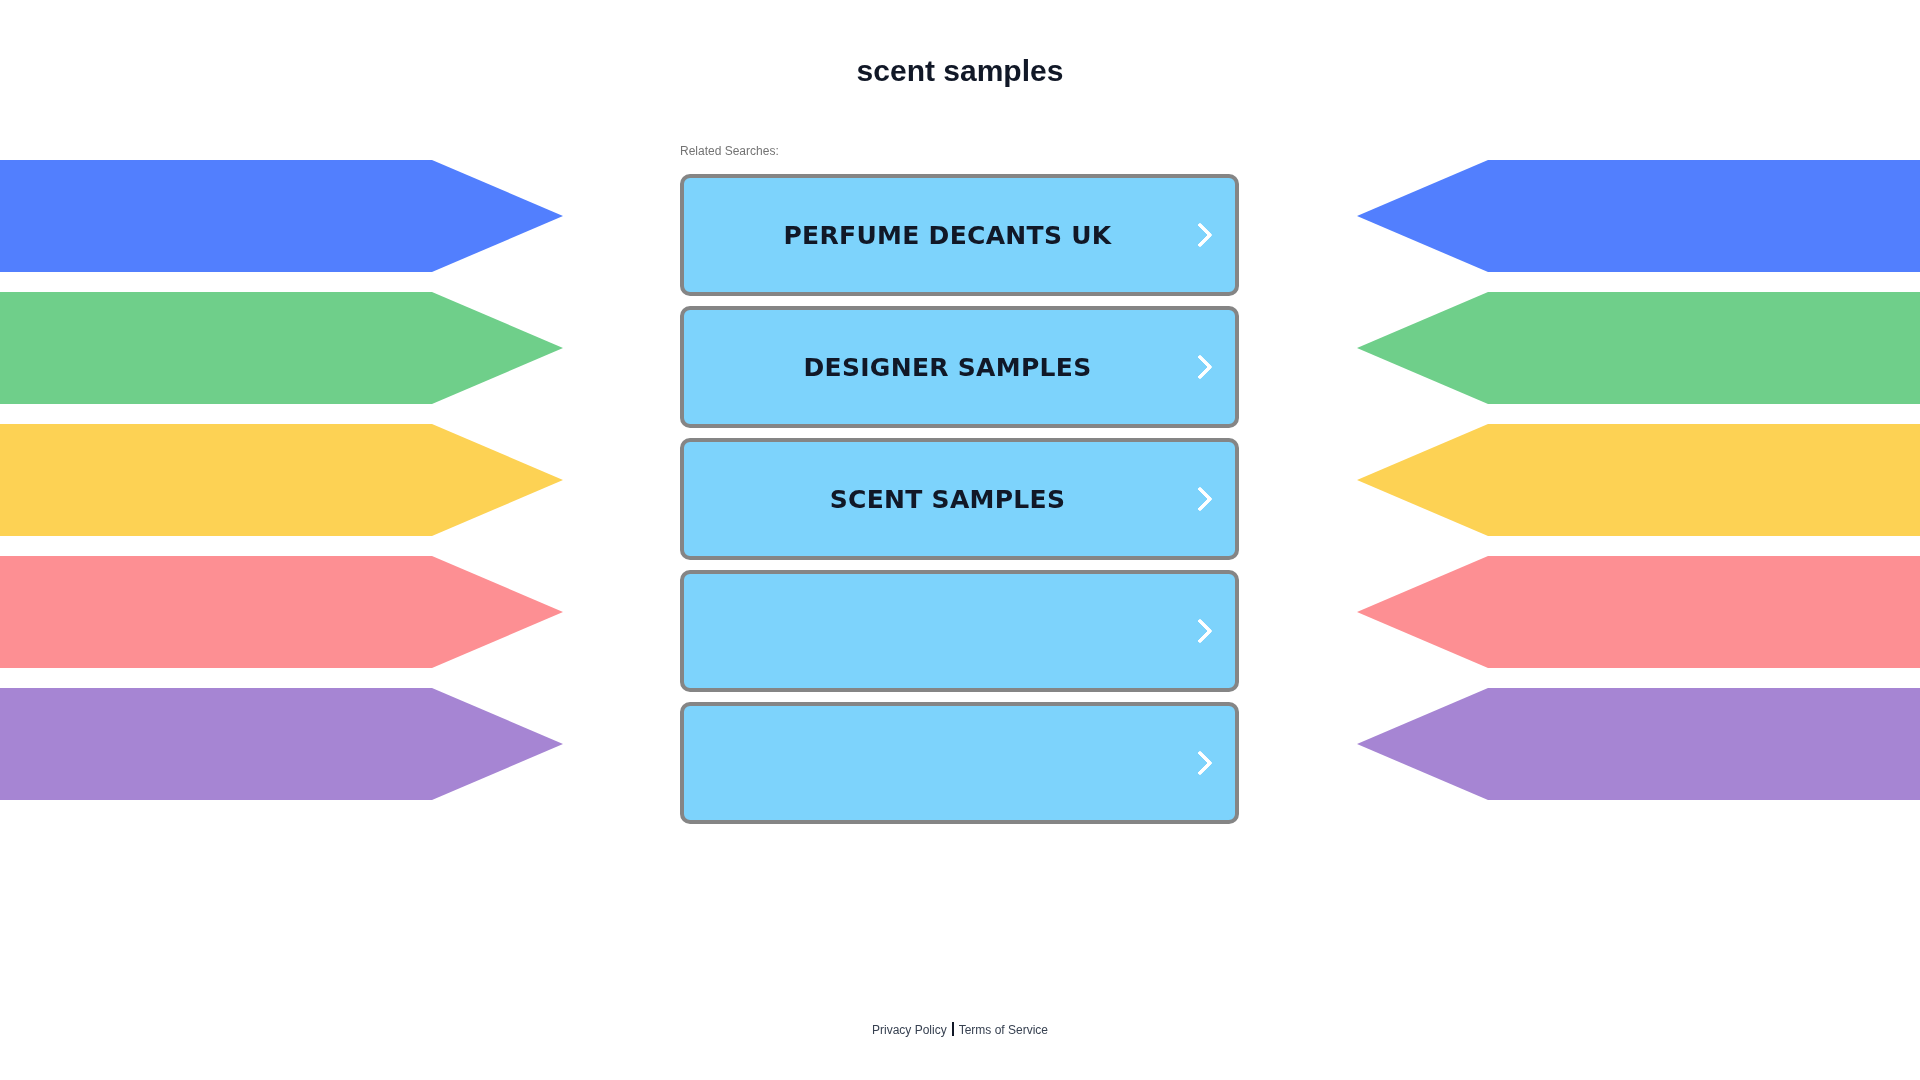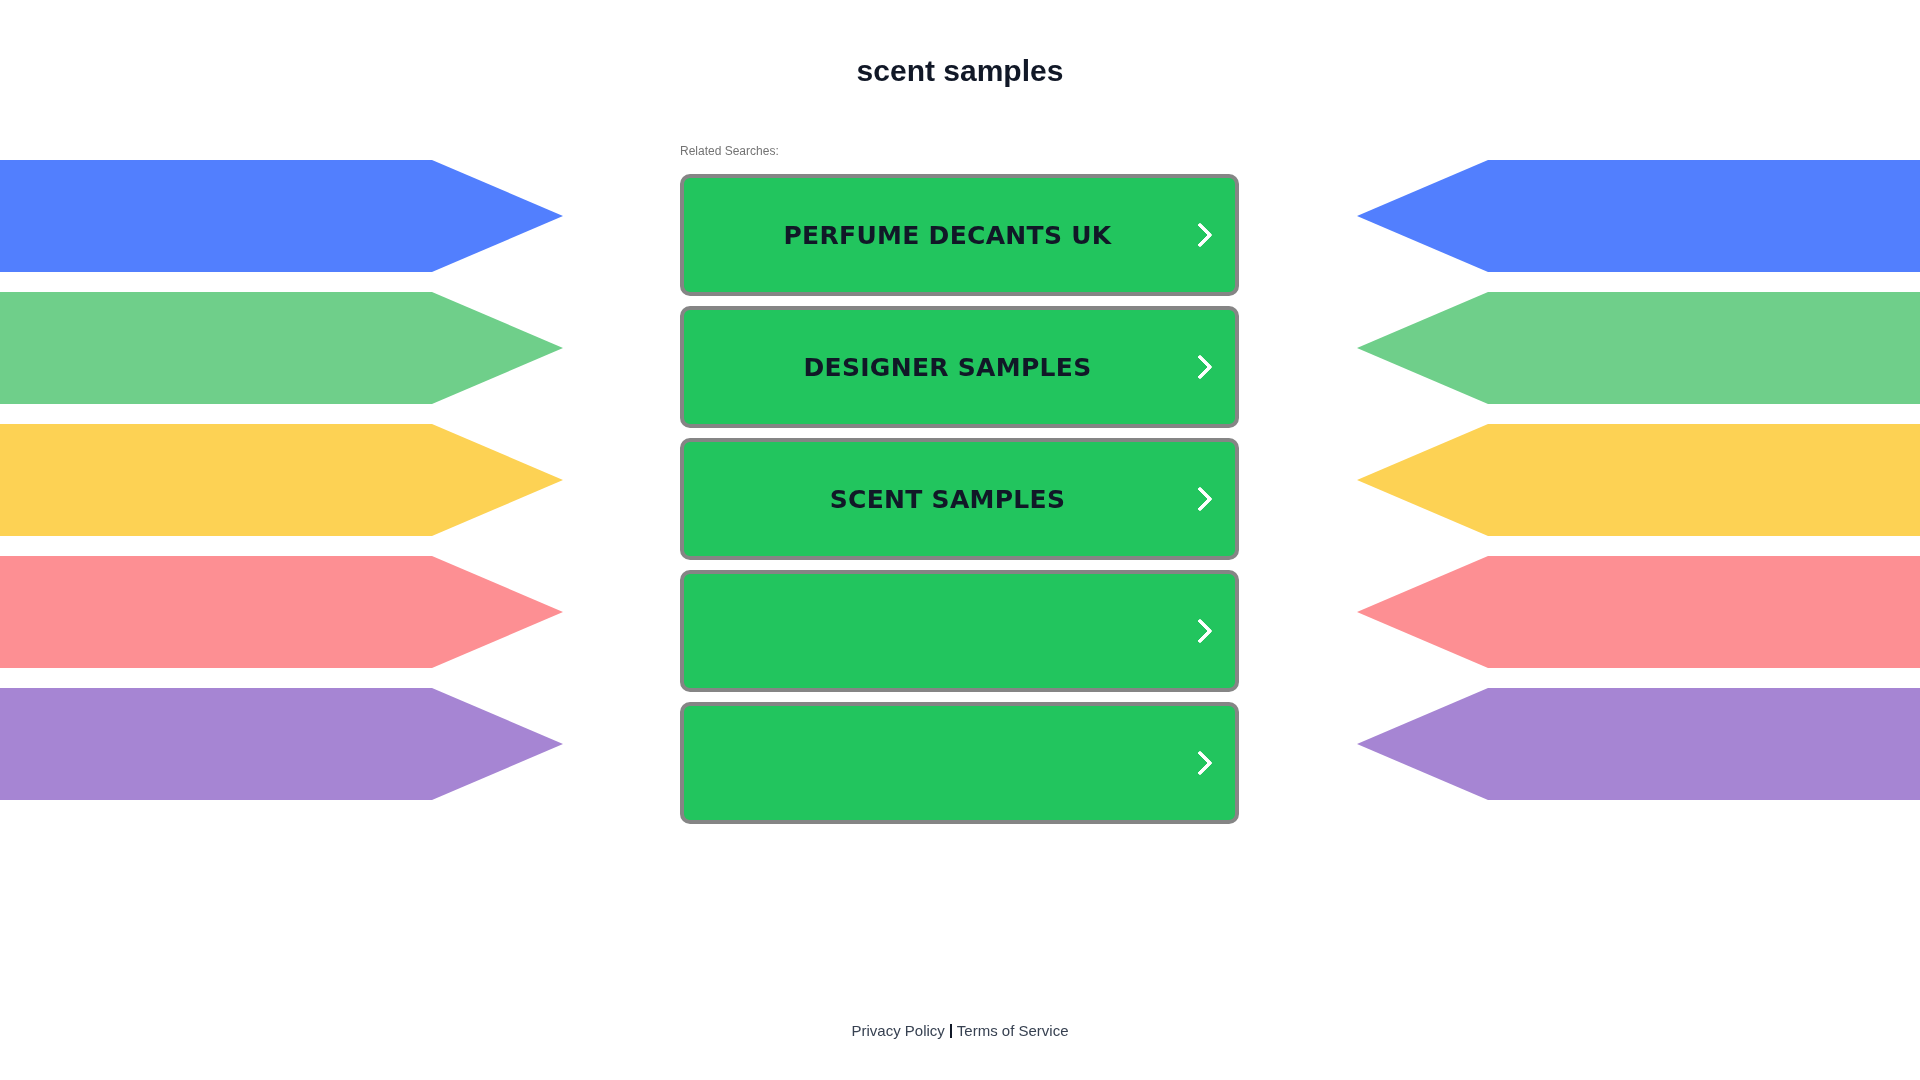--- a/index.html
+++ b/index.html
@@ -2,24 +2,24 @@
 <html><head>
 <meta charset="utf-8">
 <style>
   html, body { margin:0; padding:0; background:#ffffff; }
   body { width:1920px; height:1080px; position:relative; overflow:hidden; font-family:"Liberation Sans", sans-serif; }
   .title { position:absolute; top:54px; left:0; width:1920px; text-align:center; font-family:"Liberation Sans", sans-serif; font-weight:bold; font-size:30px; color:#111827; margin:0; }
   .related { position:absolute; left:680px; top:144px; font-size:12px; color:#737373; font-family:"Liberation Sans", sans-serif; }
   .arrow { position:absolute; height:112px; }
   .arrow.left { left:0; width:563px; clip-path:polygon(0 0, 432px 0, 563px 56px, 432px 112px, 0 112px); }
   .arrow.right { left:1357px; width:563px; clip-path:polygon(0 56px, 131px 0, 563px 0, 563px 112px, 131px 112px); }
-  .box { position:absolute; left:680px; width:551px; height:114px; border:4px solid #858585; border-radius:10px; background:#22c55e; box-sizing:content-box; cursor:pointer; }
+  .box { position:absolute; left:680px; width:551px; height:114px; border:4px solid #858585; border-radius:10px; background:#7dd3fc; box-sizing:content-box; cursor:pointer; }
   .box .label { position:absolute; left:0; right:24px; top:0; bottom:0; display:flex; align-items:center; justify-content:center; font-family:"DejaVu Sans", sans-serif; font-weight:bold; font-size:25px; color:#111827; letter-spacing:0.3px; }
   .box .chev { position:absolute; right:26px; top:50%; width:14px; height:14px; margin-top:-9px; border-right:4px solid #ffffff; border-top:4px solid #ffffff; border-radius:2px; transform:rotate(45deg); }
-  .footer { position:absolute; top:1022px; left:0; width:1920px; text-align:center; font-size:15px; color:#4b5563; font-family:"Liberation Sans", sans-serif; }
+  .footer { position:absolute; top:1022px; left:0; width:1920px; text-align:center; font-size:12px; color:#4b5563; font-family:"Liberation Sans", sans-serif; }
   .footer a { color:#374151; text-decoration:none; }
   .footer .sep { display:inline-block; width:2px; height:14px; background:#111827; vertical-align:-2px; margin:0 5px; }
 </style>
 </head>
 <body>
 
 <h1 class="title">scent samples</h1>
 <div class="related">Related Searches:</div>
 
 <div class="arrow left" style="top:160px;background:#527ffe"></div>

